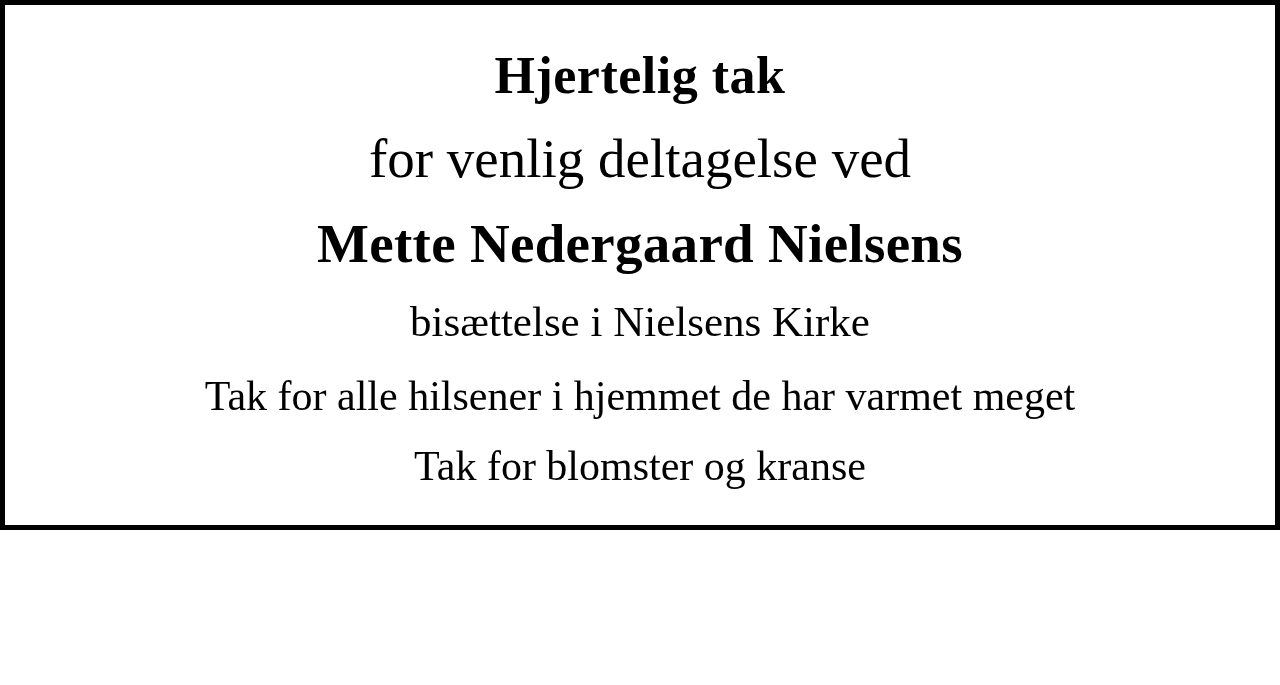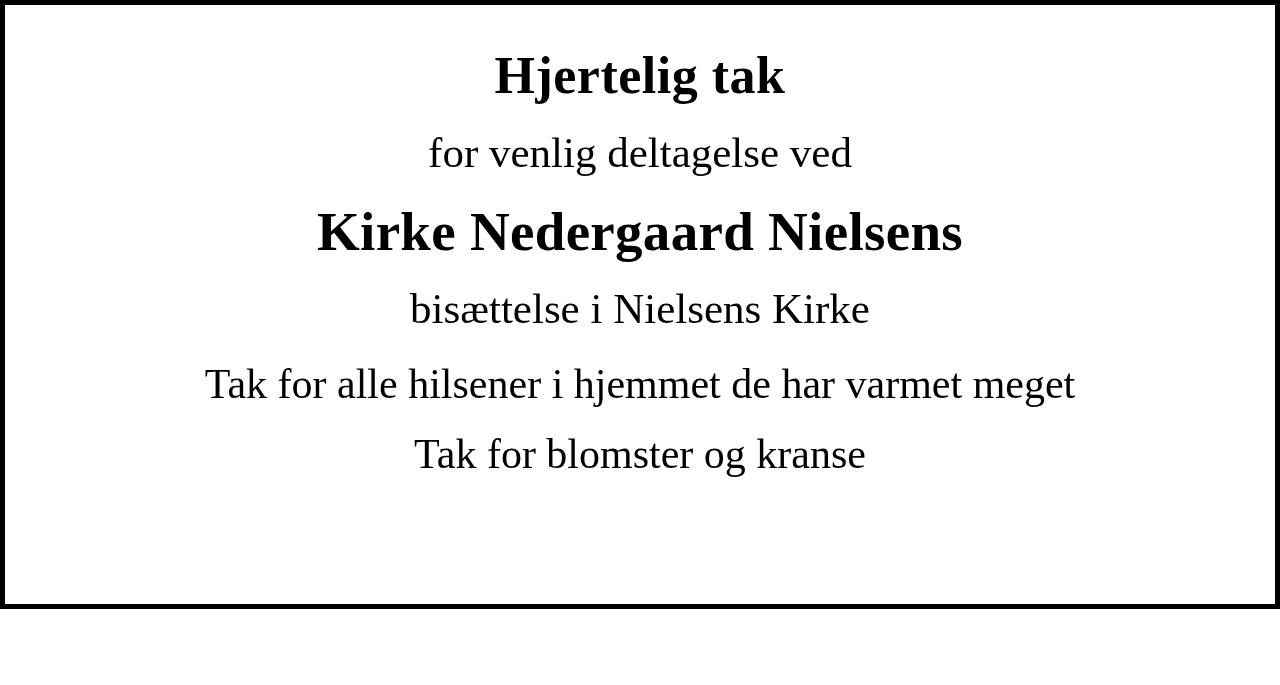--- a/index.html
+++ b/index.html
@@ -10,41 +10,41 @@
   body {
     width: 1280px;
     height: 685px;
     font-family: "Liberation Serif", serif;
     color: #000000;
     overflow: hidden;
   }
   .notice-card {
     box-sizing: border-box;
     width: 1280px;
-    height: 609px;
+    height: 530px;
     border: 5px solid #000000;
     background: #ffffff;
     display: flex;
     flex-direction: column;
     align-items: center;
     padding-top: 44px;
   }
   .line {
     text-align: center;
     line-height: 1.05;
     white-space: nowrap;
   }
   .headline {
     font-size: 52px;
     font-weight: bold;
     letter-spacing: 0.5px;
     margin-bottom: 26px;
   }
   .subline {
-    font-size: 43px;
+    font-size: 55px;
     font-weight: normal;
     margin-bottom: 28px;
   }
   .name {
     font-size: 55px;
     font-weight: bold;
     letter-spacing: 0.3px;
     margin-bottom: 26px;
   }
   .place {
@@ -66,17 +66,17 @@
     font-size: 44px;
     font-weight: bold;
   }
 </style>
 </head>
 <body>
 
 <div class="notice-card">
   <div class="line headline">Hjertelig tak</div>
   <div class="line subline">for venlig deltagelse ved</div>
-  <div class="line name">Kirke Nedergaard Nielsens</div>
+  <div class="line name">Mette Nedergaard Nielsens</div>
   <div class="line place">bisættelse i Nielsens Kirke</div>
   <div class="line thanks-2">Tak for alle hilsener i hjemmet de har varmet meget</div>
   <div class="line thanks-1">Tak for blomster og kranse</div>
 </div>
 
 </body></html>

